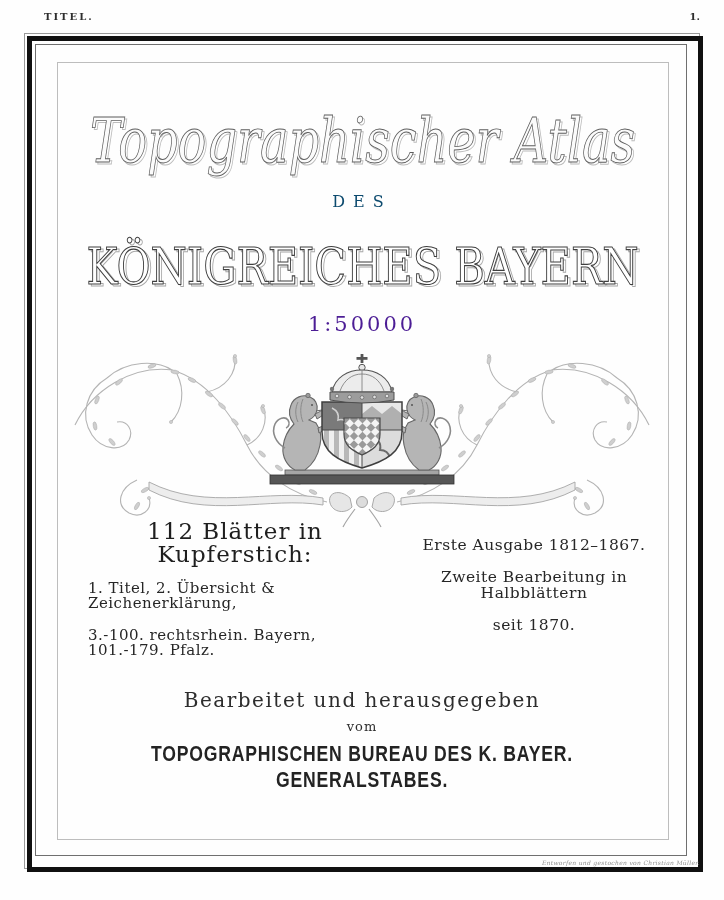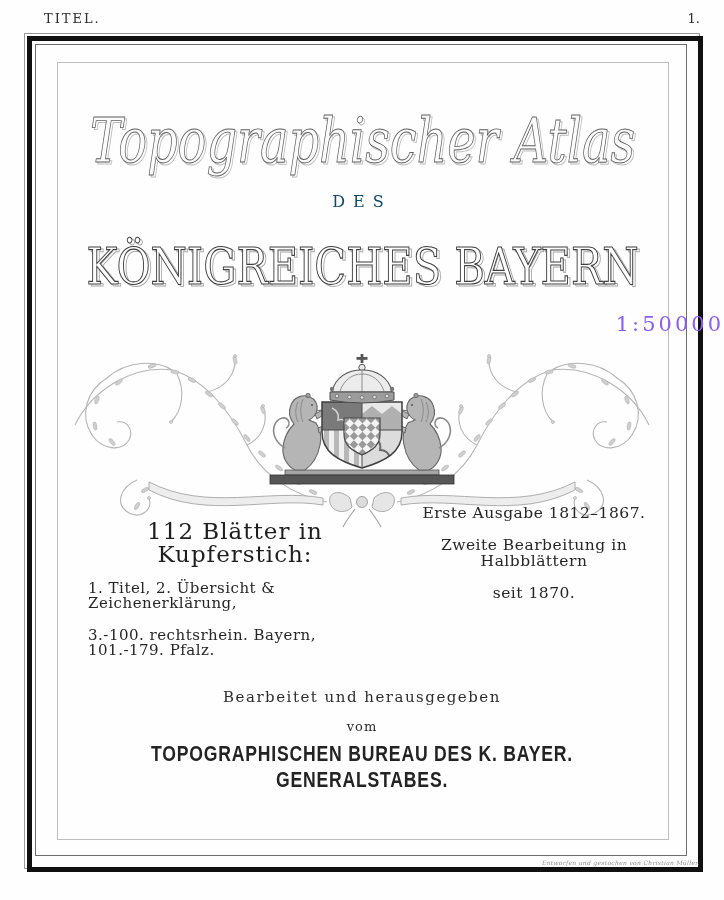--- a/index.html
+++ b/index.html
@@ -2,54 +2,54 @@
 <html><head>
 <meta charset="utf-8">
 <style>
   html,body{margin:0;padding:0;background:#e9e9e9;}
   #page{
     position:relative;width:724px;height:900px;background:#fefefe;
     font-family:"DejaVu Serif", serif;color:#222;overflow:hidden;
   }
   
   .corner-label{
-    position:absolute;top:11px;font-size:13px;font-weight:normal;
+    position:absolute;top:11px;font-size:10px;font-weight:bold;
     letter-spacing:2px;color:#2e2e2e;
   }
   #label-titel{left:44px;}
   #label-pagenum{right:24px;letter-spacing:0;}
   
   .fr{position:absolute;pointer-events:none;}
   #frame-outer-thin{left:24px;top:33px;width:674px;height:834px;border:1px solid #9a9a9a;}
   #frame-black{left:27px;top:36px;width:666px;height:826px;border:5px solid #101010;}
   #frame-inner-accent{left:35px;top:44px;width:650px;height:810px;border:1px solid #6f6f6f;}
   #frame-inner-rule{left:57px;top:62px;width:610px;height:776px;border:1px solid #bdbdbd;}
   
   #main-title-svg{position:absolute;left:75px;top:82px;}
   #des-label{
     position:absolute;left:0;top:192px;width:100%;text-align:center;
     font-size:16px;letter-spacing:8px;color:#0c4a6e;
   }
   #kingdom-svg{position:absolute;left:75px;top:226px;}
   #scale-label{
-    position:absolute;left:0;top:312px;width:100%;text-align:right;
-    font-size:21px;letter-spacing:3px;color:#8b5cf6;
+    position:absolute;left:0;top:312px;width:100%;text-align:center;
+    font-size:21px;letter-spacing:3px;color:#4c1d95;
   }
   
   #emblem-svg{position:absolute;left:57px;top:330px;}
   
   .ed-block{position:absolute;line-height:1;}
   #left-block{left:76px;top:520px;width:318px;}
   #left-block .hd{font-size:23px;text-align:center;color:#1e1e1e;letter-spacing:1px;margin:0 0 15px 0;}
   #left-block .ln{font-size:15px;text-align:left;color:#262626;letter-spacing:0.5px;margin:0 0 17px 12px;}
-  #right-block{left:406px;top:506px;width:256px;text-align:center;}
+  #right-block{left:406px;top:538px;width:256px;text-align:center;}
   #right-block .ln{font-size:15.5px;color:#262626;letter-spacing:0.5px;margin:0 0 16.5px 0;}
   
   .pub-line{position:absolute;left:0;width:100%;text-align:center;color:#2d2d2d;}
-  #pub-line1{top:688px;font-size:15px;letter-spacing:1.5px;}
+  #pub-line1{top:688px;font-size:20px;letter-spacing:1.5px;}
   #pub-line2{top:719px;font-size:13px;letter-spacing:1px;}
   #pub-line3{
     top:741px;font-size:22px;font-weight:bold;color:#232323;
     font-family:"Liberation Sans", sans-serif;letter-spacing:1px;
     transform:scaleX(0.8);
   }
   
   #imprint-note{
     position:absolute;top:859px;left:0;width:700px;text-align:right;
     font-size:6px;font-style:italic;color:#8d8d8d;letter-spacing:0.3px;

